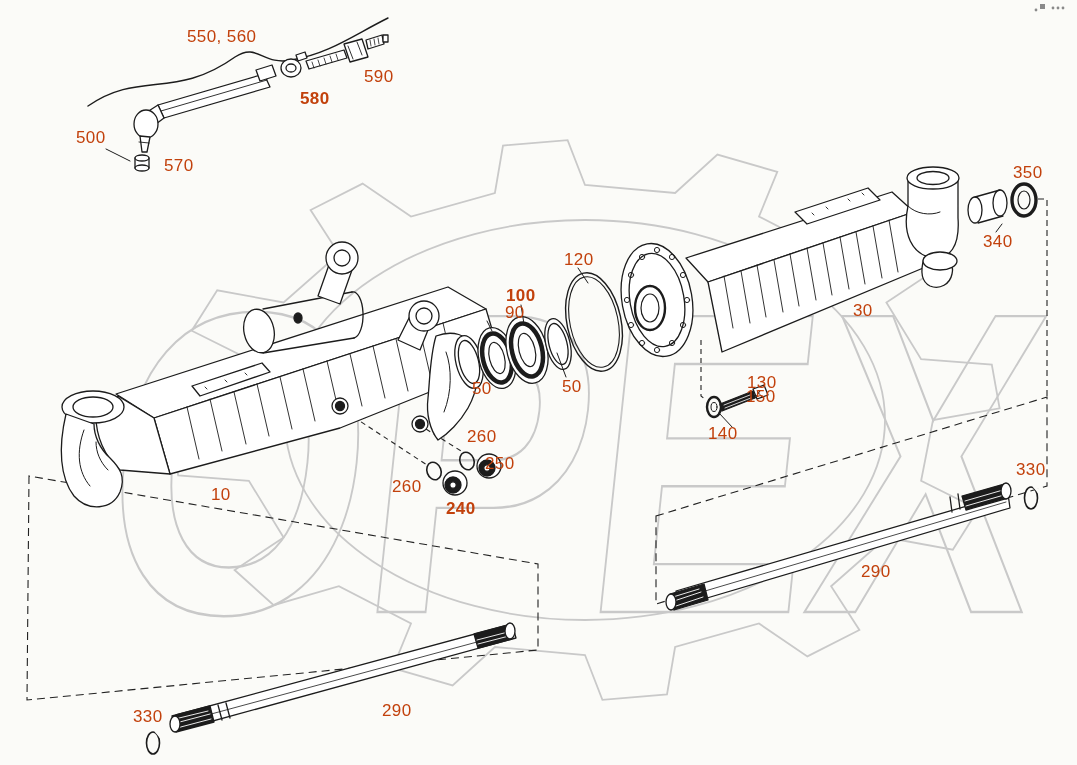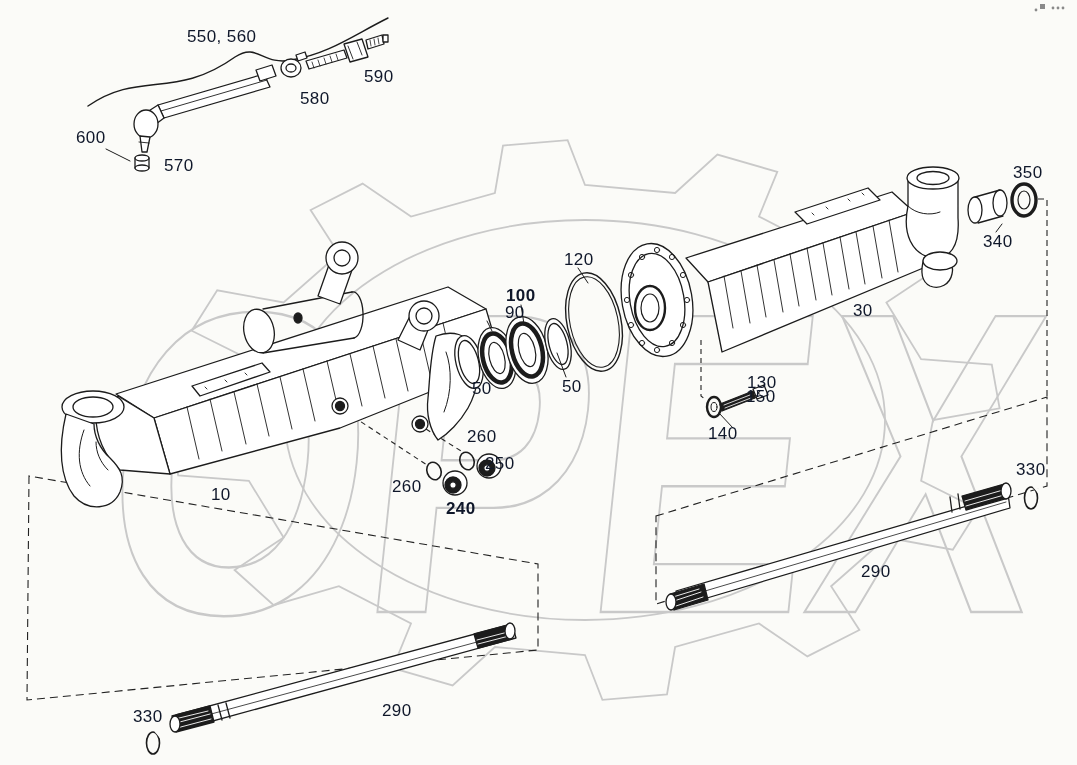--- a/index.html
+++ b/index.html
@@ -7,21 +7,21 @@
     position:relative;
     width:1077px;height:765px;
     background:#fbfbf8;
     overflow:hidden;
     font-family:"Liberation Sans",sans-serif;
   }
   .stage svg{position:absolute;left:0;top:0;}
   .lbl{
     position:absolute;
     font:17px/1.1 "Liberation Sans",sans-serif;
-    color:#0f172a;
+    color:#c2410c;
     letter-spacing:.4px;
     white-space:nowrap;
     z-index:3;
   }
 </style>
 </head>
 <body>
 
 <div class="stage">
 
@@ -248,22 +248,22 @@
         <path d="M566,377 L557,353"></path>
         <path d="M760,391 L755,398"></path>
         <path d="M733,428 L719,413"></path>
         <path d="M996,232 L1002,224"></path>
       </g>
     </g>
   </svg>
 
   <span class="lbl" style="left:187px;top:28px;">550, 560</span>
   <span class="lbl" style="left:364px;top:68px;">590</span>
-  <span class="lbl" style="left:300px;top:90px;">580</span>
-  <span class="lbl" style="left:76px;top:129px;">600</span>
+  <span class="lbl" style="left:300px;top:90px;font-weight:bold;">580</span>
+  <span class="lbl" style="left:76px;top:129px;">500</span>
   <span class="lbl" style="left:164px;top:157px;">570</span>
   <span class="lbl" style="left:1013px;top:164px;">350</span>
   <span class="lbl" style="left:983px;top:233px;">340</span>
   <span class="lbl" style="left:853px;top:302px;">30</span>
   <span class="lbl" style="left:564px;top:251px;">120</span>
   <span class="lbl" style="left:506px;top:287px;font-weight:bold;">100</span>
   <span class="lbl" style="left:472px;top:304px;margin-left:33px;">90</span>
   <span class="lbl" style="left:472px;top:380px;">50</span>
   <span class="lbl" style="left:562px;top:378px;">50</span>
   <span class="lbl" style="left:746px;top:356px;margin-top:32px;">150</span>

